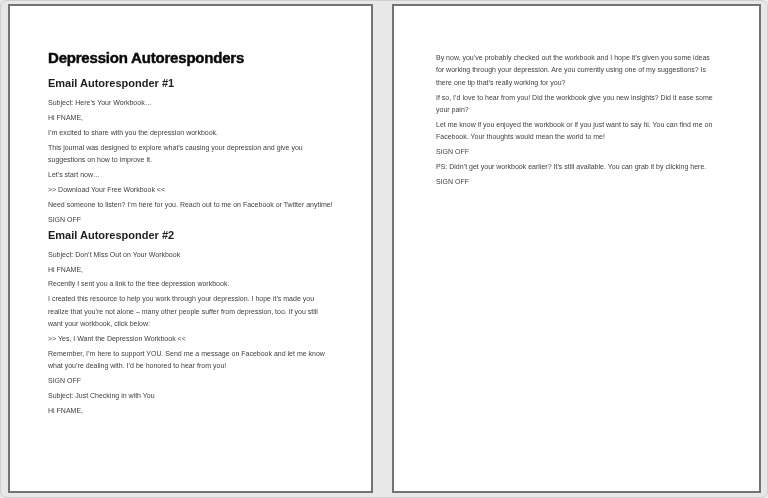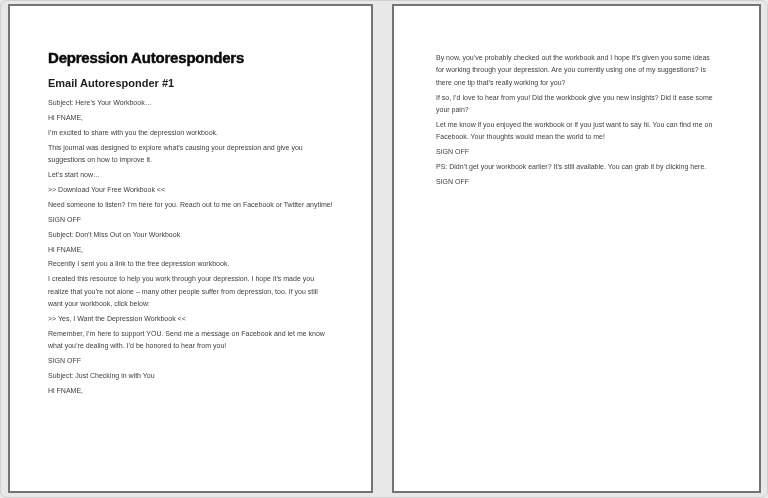--- a/index.html
+++ b/index.html
@@ -68,20 +68,21 @@
       <h2 class="section-heading">Email Autoresponder #1</h2>
       <p class="para">Subject: Here’s Your Workbook…</p>
       <p class="para">Hi FNAME,</p>
       <p class="para">I’m excited to share with you the depression workbook.</p>
       <p class="para">This journal was designed to explore what’s causing your depression and give you suggestions on how to improve it.</p>
       <p class="para">Let’s start now…</p>
       <p class="para">&gt;&gt; Download Your Free Workbook &lt;&lt;</p>
       <p class="para">Need someone to listen? I’m here for you. Reach out to me on Facebook or Twitter anytime!</p>
       <p class="para">SIGN OFF</p>
 
+      <h2 class="section-heading">Email Autoresponder #2</h2>
       <p class="para">Subject: Don’t Miss Out on Your Workbook</p>
       <p class="para">Hi FNAME,</p>
       <p class="para">Recently I sent you a link to the free depression workbook.</p>
       <p class="para">I created this resource to help you work through your depression. I hope it’s made you realize that you’re not alone – many other people suffer from depression, too. If you still want your workbook, click below:</p>
       <p class="para">&gt;&gt; Yes, I Want the Depression Workbook &lt;&lt;</p>
       <p class="para">Remember, I’m here to support YOU. Send me a message on Facebook and let me know what you’re dealing with. I’d be honored to hear from you!</p>
       <p class="para">SIGN OFF</p>
 
       <p class="para">Subject: Just Checking in with You</p>
       <p class="para">Hi FNAME,</p>

